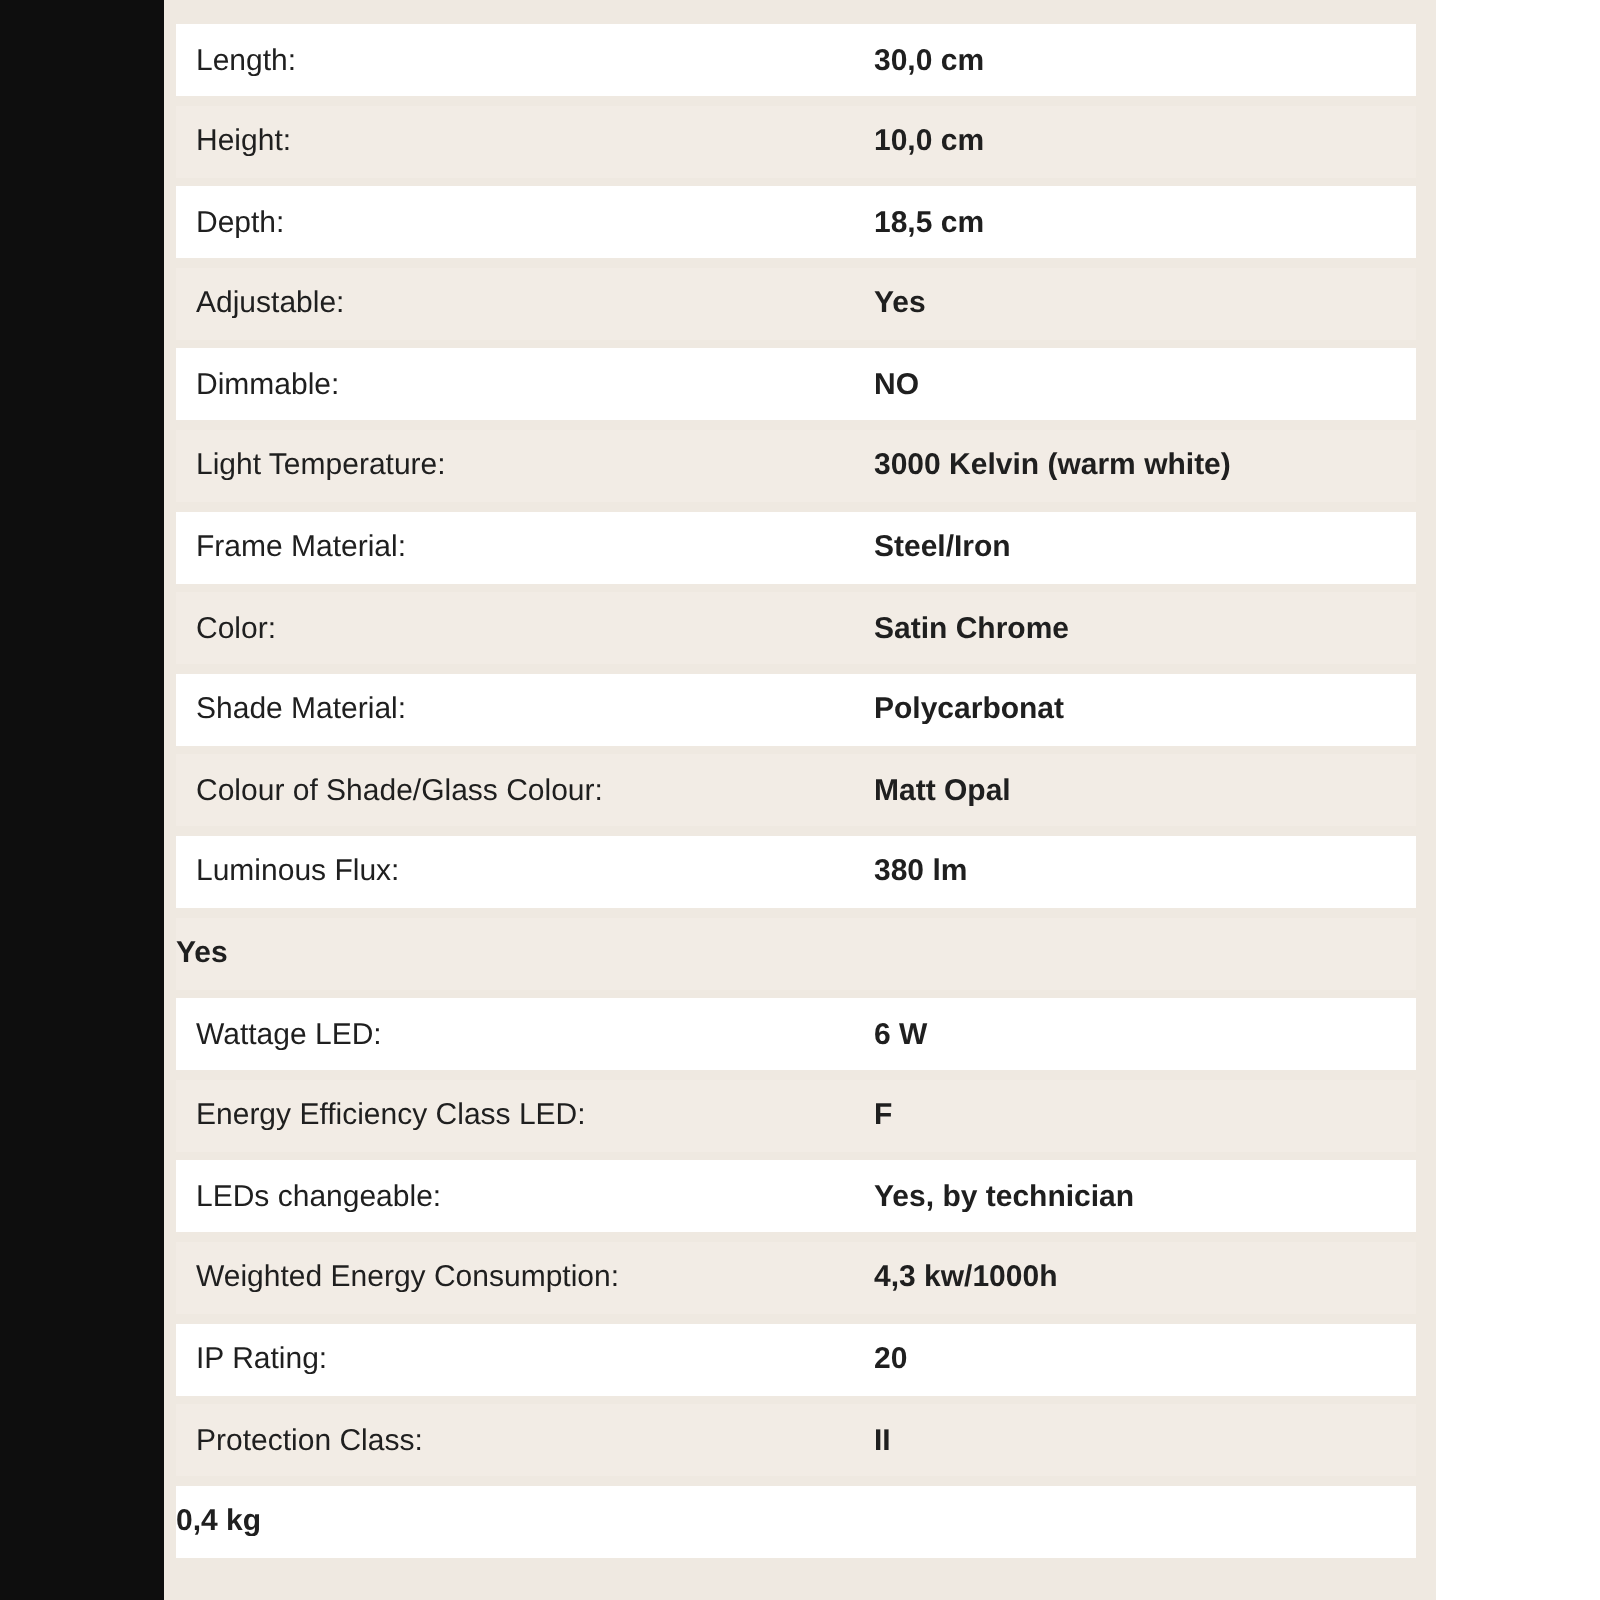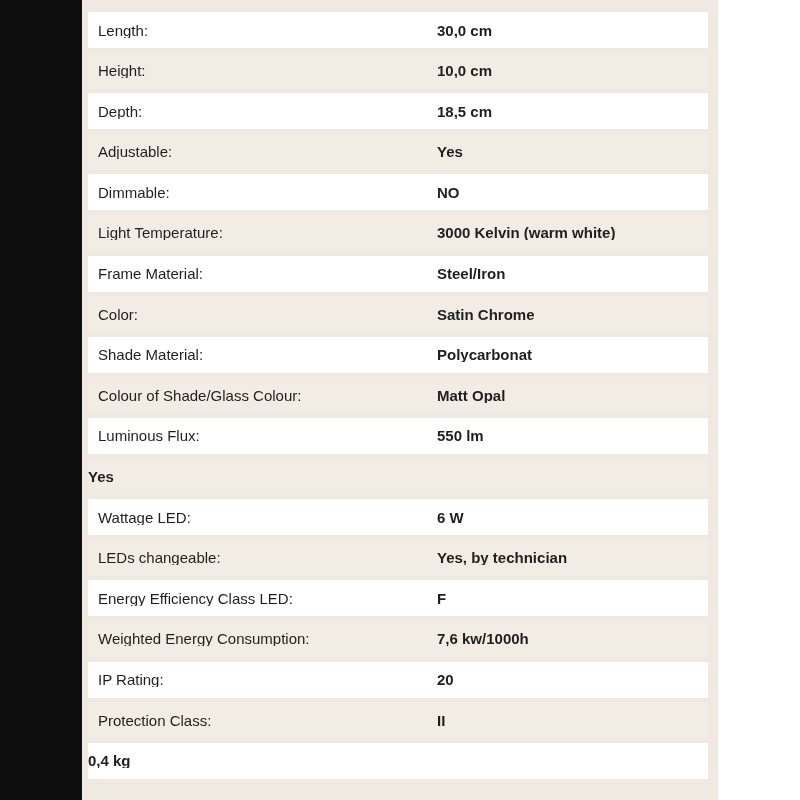--- a/index.html
+++ b/index.html
@@ -120,45 +120,45 @@
     <div class="spec-value">Polycarbonat</div>
   </div>
 
   <div class="spec-row">
     <div class="spec-label">Colour of Shade/Glass Colour:</div>
     <div class="spec-value">Matt Opal</div>
   </div>
 
   <div class="spec-row">
     <div class="spec-label">Luminous Flux:</div>
-    <div class="spec-value">550 lm</div>
+    <div class="spec-value">380 lm</div>
   </div>
 
   <div class="spec-row">
     <div class="spec-value">Yes</div>
   </div>
 
   <div class="spec-row">
     <div class="spec-label">Wattage LED:</div>
     <div class="spec-value">6 W</div>
   </div>
 
   <div class="spec-row">
+    <div class="spec-label">Energy Efficiency Class LED:</div>
+    <div class="spec-value">F</div>
+  </div>
+
+  <div class="spec-row">
     <div class="spec-label">LEDs changeable:</div>
     <div class="spec-value">Yes, by technician</div>
   </div>
 
   <div class="spec-row">
-    <div class="spec-label">Energy Efficiency Class LED:</div>
-    <div class="spec-value">F</div>
-  </div>
-
-  <div class="spec-row">
     <div class="spec-label">Weighted Energy Consumption:</div>
-    <div class="spec-value">7,6 kw/1000h</div>
+    <div class="spec-value">4,3 kw/1000h</div>
   </div>
 
   <div class="spec-row">
     <div class="spec-label">IP Rating:</div>
     <div class="spec-value">20</div>
   </div>
 
   <div class="spec-row">
     <div class="spec-label">Protection Class:</div>
     <div class="spec-value">II</div>

